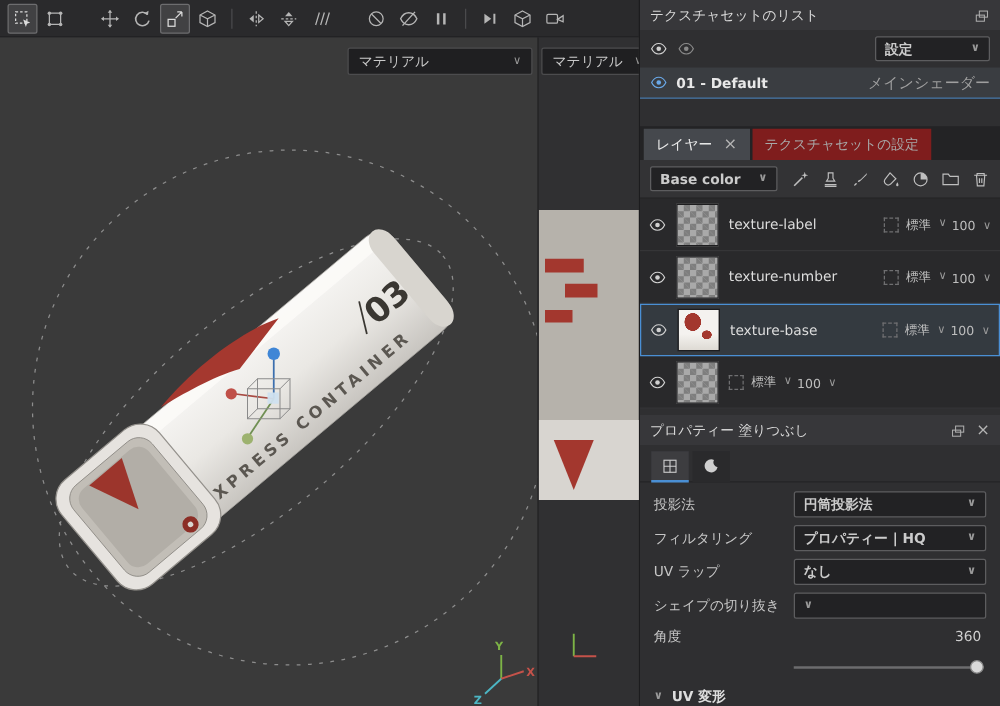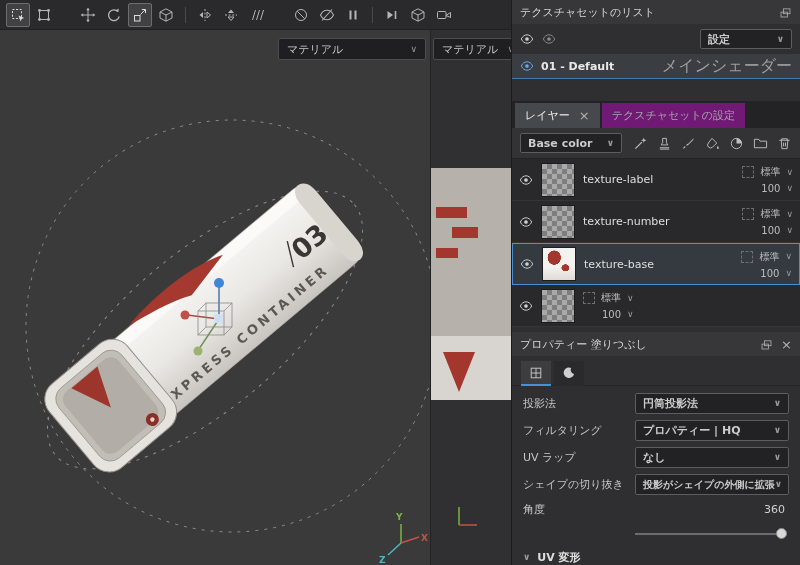--- a/index.html
+++ b/index.html
@@ -56,27 +56,27 @@
   .tsl-row { height:30px; flex-shrink:0; display:flex; align-items:center; padding:0 8px; gap:8px; }
   .tsl-row .dd { margin-left:auto; width:92px; height:20px; }
   .eye { color:#d0d0d0; display:flex; }
   .eye svg { width:14px; height:14px; }
   .eye.dim { color:#8a8a8a; }
   .eye.blue { color:#6aa9e9; }
 
   .tsl-item { height:25px; flex-shrink:0; background:#3a3d41; border-bottom:1px solid #4577a8;
               display:flex; align-items:center; padding:0 8px; gap:7px;justify-content:flex-end; }
   .tsl-item .nm { color:#e8e8e8; font-weight:bold; }
-  .tsl-item .shader { margin-left:auto; color:#9f9f9f; font-size:16px; }
+  .tsl-item .shader { margin-left:auto; color:#9f9f9f; font-size:12px; }
   .tsl-gap { height:22px; flex-shrink:0; }
 
   .tabs { height:27px; flex-shrink:0; background:#232325; display:flex; align-items:flex-end;
           padding-left:3px; gap:2px; }
   .tab { height:25px; padding:0 10px; display:flex; align-items:center; gap:9px;
-         background:#701a75; color:#a8a8a8; white-space:nowrap; }
+         background:#7f1d1d; color:#a8a8a8; white-space:nowrap; }
   .tab.active { background:#45484d; color:#ededed; }
 
   .chan-row { height:31px; flex-shrink:0; background:#333335; border-bottom:1px solid #232325;
               display:flex; align-items:center; padding:0 8px; gap:4px; }
   .dd { background:#222224; border:1px solid #5d5d5f; border-radius:2px; height:20px;
         display:flex; align-items:center; justify-content:space-between; padding:0 7px;
         color:#cbcbcb; white-space:nowrap; overflow:hidden;font-weight:bold; }
   .chan-dd { width:102px; }
   .chan-icons { margin-left:auto; display:flex; gap:9px; color:#bfbfbf; align-items:center; }
   .chan-icons svg { width:15px; height:15px; }
@@ -89,21 +89,21 @@
   .checker { background-color:#a9a9a9;
     background-image:
       linear-gradient(45deg,#7e7e7e 25%,transparent 25%,transparent 75%,#7e7e7e 75%),
       linear-gradient(45deg,#7e7e7e 25%,transparent 25%,transparent 75%,#7e7e7e 75%);
     background-size:10px 10px; background-position:0 0,5px 5px; }
   .thumb-base { background-image:
       radial-gradient(ellipse at 35% 30%, #a3372e 0 22%, transparent 23%),
       radial-gradient(ellipse at 70% 62%, #a3372e 0 12%, transparent 13%),
       linear-gradient(180deg,#f4f2ef 0 60%,#dedad4 100%); }
   .lname { flex:1; color:#dedede; overflow:hidden; white-space:nowrap; }
-  .lright { display:flex; flex-direction:column; align-items:flex-end; gap:4px;
+  .lright { display:flex; flex-direction:row; align-items:flex-end; gap:4px;
             font-size:10px; color:#bdbdbd;text-align:center; }
   .lline { display:flex; align-items:center; gap:6px; }
   .mask-ph { width:12px; height:12px; border:1px dashed #6f6f71; }
 
   .props-head { margin-top:5px; }
   .props-tabs { height:30px; flex-shrink:0; background:#2f2f31; display:flex; gap:3px;
                 padding:5px 9px 0; border-bottom:1px solid #242426; }
   .ptab { width:30px; height:25px; display:flex; align-items:center; justify-content:center;
           background:#2a2a2c; color:#cfcfcf; border-bottom:2px solid transparent; }
   .ptab.active { background:#3d3d40; border-bottom:2px solid #4a8fd4; }
@@ -601,21 +601,20 @@
       <div class="frow">
         <span class="flabel">UV ラップ</span>
         <div class="dd">
           <span>なし</span>
           <span class="chev">∨</span>
         </div>
       </div>
       <div class="frow">
         <span class="flabel">シェイプの切り抜き</span>
         <div class="dd">
-          <span style="font-size:10px">投影がシェイプの外側に拡張</span>
           <span class="chev">∨</span>
         </div>
       </div>
 
       <div class="angle-top">
         <span class="flabel">角度</span>
         <span class="val">360</span>
       </div>
       <div class="slider">
         <div class="track"></div>

